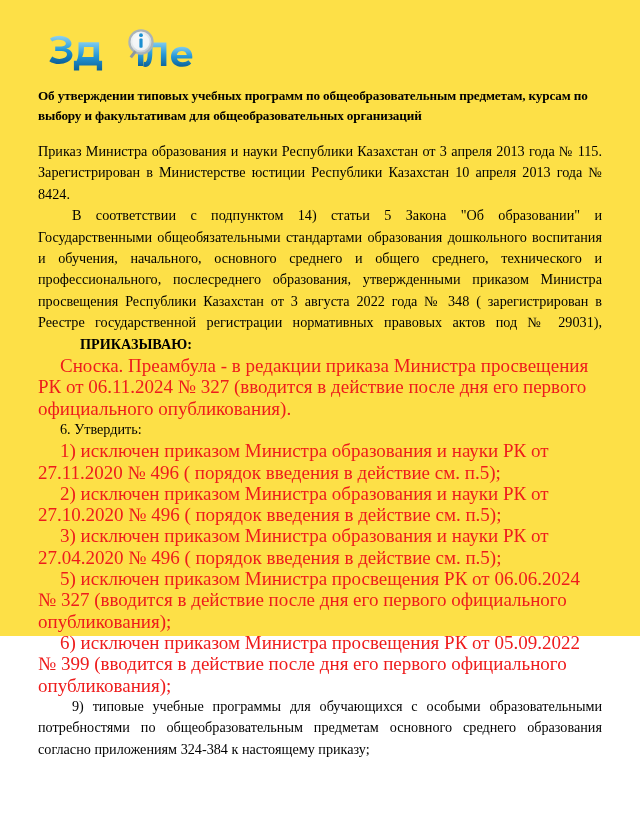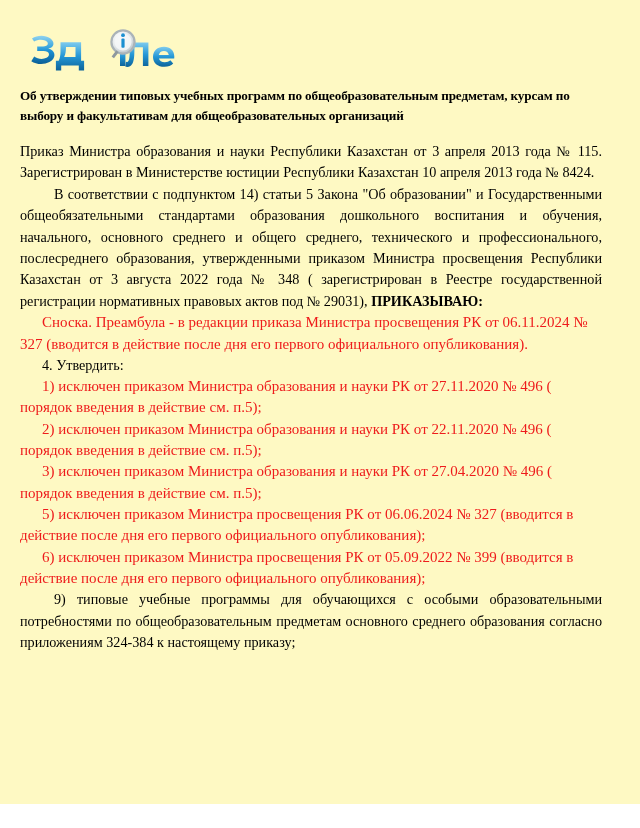--- a/index.html
+++ b/index.html
@@ -11,24 +11,24 @@
     width: 640px;
     height: 828px;
     overflow: hidden;
     font-family: "Liberation Serif", "DejaVu Serif", serif;
     color: #000000;
   }
 
   .page {
     position: relative;
     width: 640px;
-    height: 804px;
-    background: #fef9c3;
+    height: 636px;
+    background: #fde047;
     box-sizing: border-box;
-    padding: 0 38px 0 20px;
+    padding: 0 38px 0 38px;
   }
 
   
   .logo-wrap {
     position: relative;
     height: 86px;
     padding-top: 24px;
     box-sizing: border-box;
   }
   .logo {
@@ -60,28 +60,28 @@
     line-height: 21.4px;
     text-align: justify;
     text-justify: inter-word;
     color: #000000;
     font-family: Liberation Serif, serif;
   }
   p.para.indent { text-indent: 34px; }
   p.para.noindent { text-indent: 0; }
   p.red-para {
     margin: 0;
-    font-size: 15px;
+    font-size: 19px;
     line-height: 21.3px;
     color: #ee1c1c;
     text-align: left;
     text-indent: 22px;
   }
 
-  b.strong { font-weight: bold; }
+  b.strong { font-weight: bold; margin-left: 42px; }
 
   .blacknote {
     margin: 0;
     font-size: 14.2px;
     line-height: 21.3px;
     color: #000;
     text-indent: 22px;
     text-align: left;
   }
 
@@ -164,23 +164,23 @@
   </div>
 
   <h1 class="doc-title">Об утверждении типовых учебных программ по общеобразовательным предметам, курсам по выбору и факультативам для общеобразовательных организаций</h1>
 
   <p class="para noindent j">Приказ Министра образования и науки Республики Казахстан от 3 апреля 2013 года № 115. Зарегистрирован в Министерстве юстиции Республики Казахстан 10 апреля 2013 года № 8424.</p>
 
   <p class="para indent j"><span>В соответствии с подпунктом 14) статьи 5 Закона "Об образовании" и Государственными общеобязательными стандартами образования дошкольного воспитания и обучения, начального, основного среднего и общего среднего, технического и профессионального, послесреднего образования, утвержденными приказом Министра просвещения Республики Казахстан от 3 августа 2022 года № 348 ( зарегистрирован в Реестре государственной регистрации нормативных правовых актов под № 29031), </span><b class="strong">ПРИКАЗЫВАЮ:</b></p>
 
   <p class="red-para">Сноска. Преамбула - в редакции приказа Министра просвещения РК от 06.11.2024 № 327 (вводится в действие после дня его первого официального опубликования).</p>
 
-  <p class="blacknote">4. Утвердить:</p>
+  <p class="blacknote">6. Утвердить:</p>
 
   <p class="red-para">1) исключен приказом Министра образования и науки РК от 27.11.2020 № 496 ( порядок введения в действие см. п.5);</p>
-  <p class="red-para">2) исключен приказом Министра образования и науки РК от 22.11.2020 № 496 ( порядок введения в действие см. п.5);</p>
+  <p class="red-para">2) исключен приказом Министра образования и науки РК от 27.10.2020 № 496 ( порядок введения в действие см. п.5);</p>
   <p class="red-para">3) исключен приказом Министра образования и науки РК от 27.04.2020 № 496 ( порядок введения в действие см. п.5);</p>
   <p class="red-para">5) исключен приказом Министра просвещения РК от 06.06.2024 № 327 (вводится в действие после дня его первого официального опубликования);</p>
   <p class="red-para">6) исключен приказом Министра просвещения РК от 05.09.2022 № 399 (вводится в действие после дня его первого официального опубликования);</p>
 
   <p class="para indent j">9) типовые учебные программы для обучающихся с особыми образовательными потребностями по общеобразовательным предметам основного среднего образования согласно приложениям 324-384 к настоящему приказу;</p>
 
 </div>
 
 </body></html>

